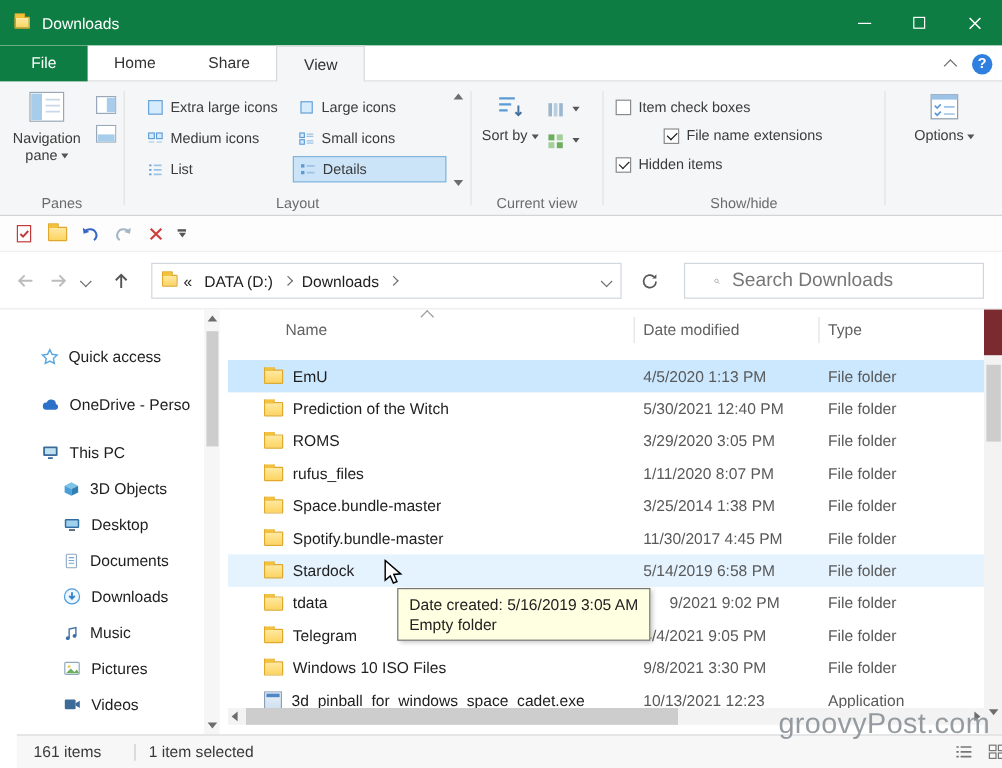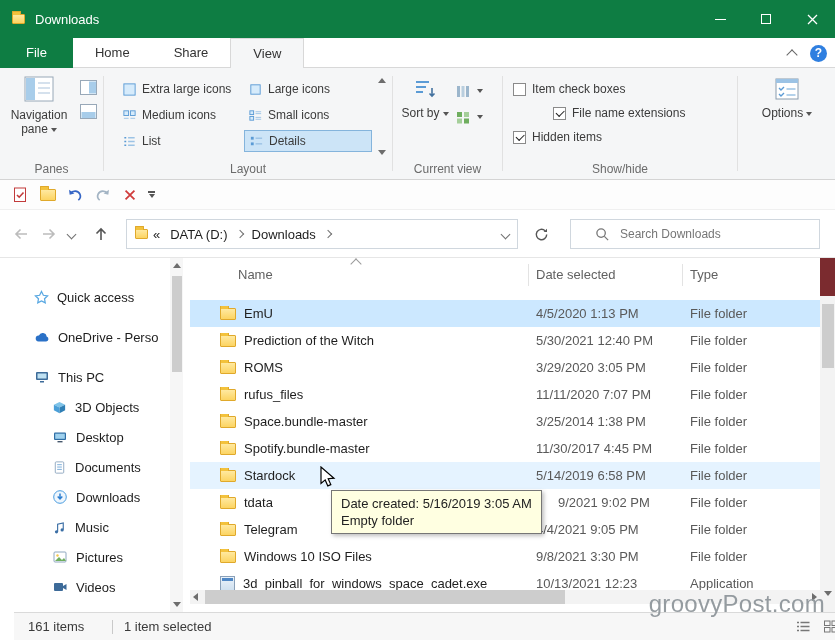--- a/index.html
+++ b/index.html
@@ -57,21 +57,21 @@
   
   .addrrow{position:absolute;left:0;top:210px;width:835px;height:48px;background:#fff;border-bottom:1px solid #e6e6e6;box-sizing:border-box;}
   .navbtn{position:absolute;top:12px;width:26px;height:24px;display:flex;align-items:center;justify-content:center;cursor:default;}
   .addrbox{position:absolute;left:126px;top:9px;width:392px;height:30px;border:1px solid #d0d7de;box-sizing:border-box;display:flex;align-items:center;padding-left:8px;background:#fff;}
   .crumb{margin:0 5px;white-space:nowrap;cursor:default;}
   .crumb-sep{width:5px;height:5px;border-right:1.5px solid #707070;border-bottom:1.5px solid #707070;transform:rotate(-45deg);margin:0 4px;}
   .chev-d-ic{width:6px;height:6px;border-right:1.6px solid #707070;border-bottom:1.6px solid #707070;transform:rotate(45deg);}
   .addr-dd{margin-left:auto;width:24px;display:flex;justify-content:center;}
   .refreshbtn{position:absolute;left:526px;top:11px;width:30px;height:26px;display:flex;align-items:center;justify-content:center;}
   .searchbox{position:absolute;left:570px;top:9px;width:250px;height:30px;border:1px solid #d0d7de;box-sizing:border-box;display:flex;align-items:center;gap:8px;padding-left:24px;background:#fff;}
-  .search-input{border:none;outline:none;flex:1;font-family:"Liberation Sans",sans-serif;font-size:12px;color:#be185d;background:transparent;}
+  .search-input{border:none;outline:none;flex:1;font-family:"Liberation Sans",sans-serif;font-size:16px;color:#be185d;background:transparent;}
   .search-input::placeholder{color:#767676;}
 
   
   .sidebar{position:absolute;left:0;top:258px;width:190px;height:354px;background:#fff;}
   .side-item{position:absolute;left:0;width:168px;height:26px;display:flex;align-items:center;gap:8px;white-space:nowrap;overflow:hidden;cursor:default;}
   .side-item.lvl0{padding-left:34px;}
   .side-item.lvl1{padding-left:52px;}
   .side-scroll{position:absolute;left:170px;top:0;width:13px;height:354px;background:#f6f6f6;}
   .side-thumb{position:absolute;left:1.5px;top:18px;width:10px;height:96px;background:#cdcdcd;}
   .ss-up{position:absolute;left:2.5px;top:5px;}
@@ -444,21 +444,21 @@
       <span class="tri-up ss-up"></span>
       <span class="side-thumb"></span>
       <span class="tri-down ss-down"></span>
     </div>
   </div>
 
   <div class="flheader">
     <span class="sortcaret"></span>
     <div class="fh-col" style="left:48px;">Name</div>
     <div class="fh-sep" style="left:338px;"></div>
-    <div class="fh-col" style="left:346px;">Date selected</div>
+    <div class="fh-col" style="left:346px;">Date modified</div>
     <div class="fh-sep" style="left:492px;"></div>
     <div class="fh-col" style="left:500px;">Type</div>
   </div>
 
   <div class="flrows">
     <div class="row selected">
       <div class="c-name">
           <span class="fold"></span>
           <span>EmU</span>
         </div>
@@ -479,21 +479,21 @@
           <span>ROMS</span>
         </div>
       <div class="c-date">3/29/2020 3:05 PM</div>
       <div class="c-type">File folder</div>
     </div>
     <div class="row">
       <div class="c-name">
           <span class="fold"></span>
           <span>rufus_files</span>
         </div>
-      <div class="c-date">11/11/2020 7:07 PM</div>
+      <div class="c-date">1/11/2020 8:07 PM</div>
       <div class="c-type">File folder</div>
     </div>
     <div class="row">
       <div class="c-name">
           <span class="fold"></span>
           <span>Space.bundle-master</span>
         </div>
       <div class="c-date">3/25/2014 1:38 PM</div>
       <div class="c-type">File folder</div>
     </div>

